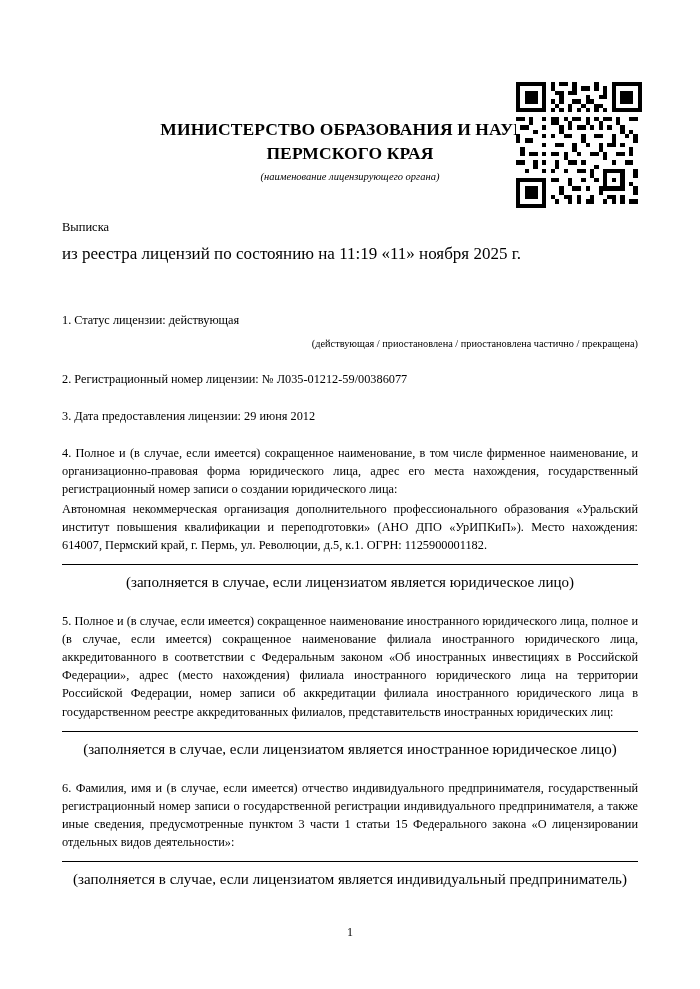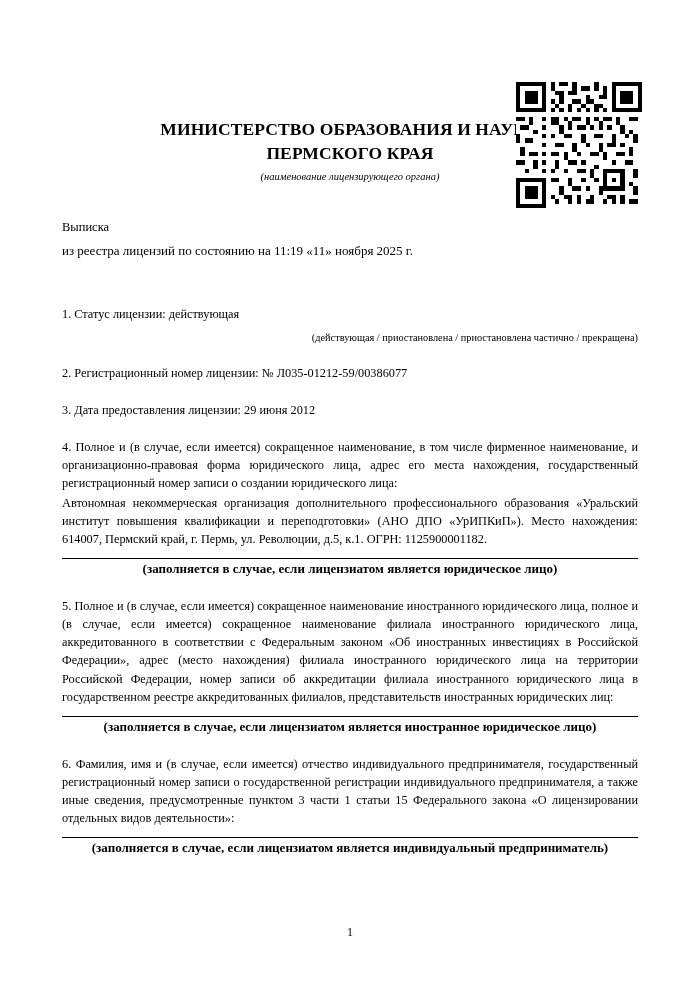--- a/index.html
+++ b/index.html
@@ -55,21 +55,21 @@
   }
 
   .extract-block {
     margin-top: 36px;
   }
   .extract-title {
     font-size: 12.5px;
     line-height: 1.5;
   }
   .extract-sub {
-    font-size: 13px;
+    font-size: 17px;
     line-height: 1.5;
     margin-top: 4px;
   }
 
   .section {
     margin-top: 19px;
     font-size: 12.3px;
     line-height: 1.47;
     text-align: justify;
   }
@@ -85,23 +85,23 @@
     text-align: justify;
     margin-top: 2px;
   }
   .rule {
     border: none;
     border-top: 1px solid #000;
     margin: 10px 0 0 0;
     height: 0;
   }
   .note-under-rule {
-    font-size: 13px;
-    text-align: center;
-    font-weight: bold;
+    font-size: 15px;
+    text-align: center;
+    margin-top: 6px;
   }
   .page-number {
     position: absolute;
     bottom: 49px;
     left: 0;
     width: 700px;
     text-align: center;
     font-size: 12px;
   }
 </style>

